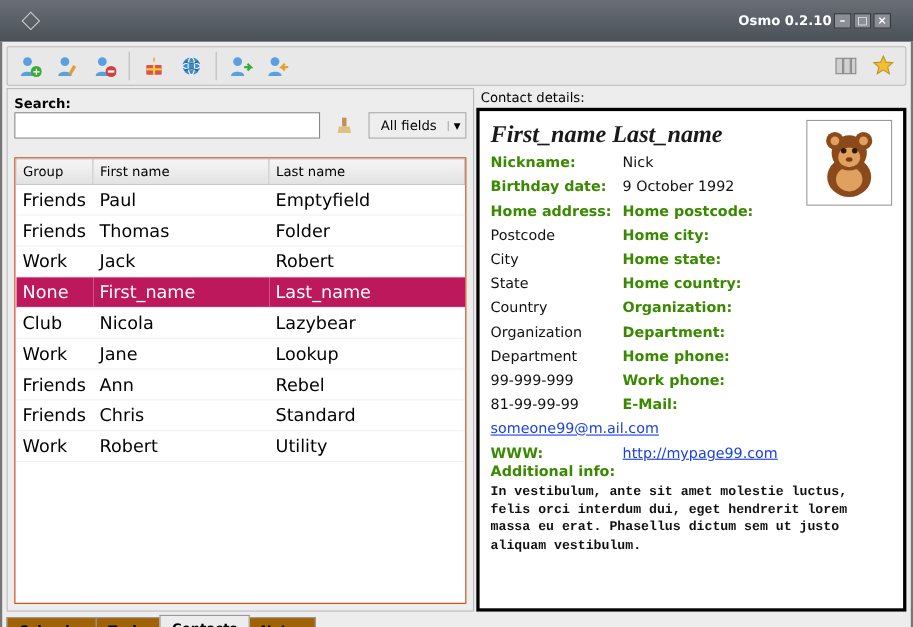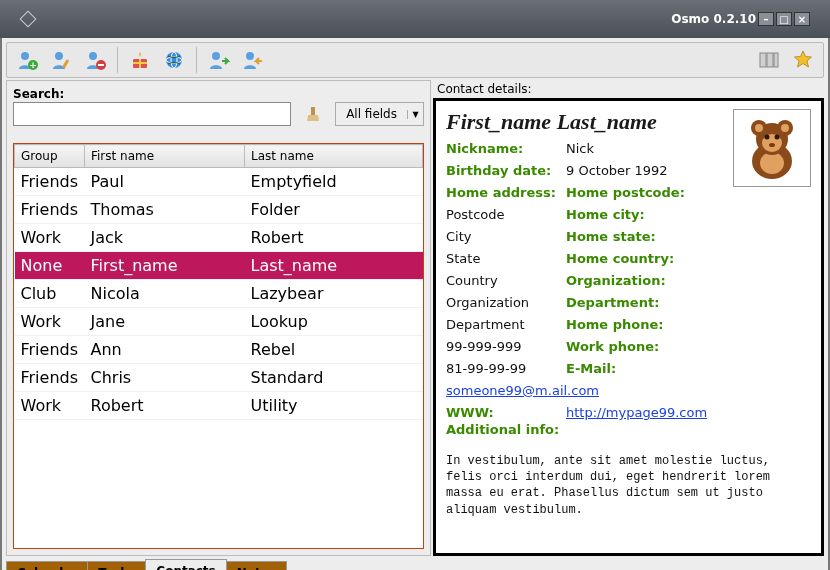--- a/index.html
+++ b/index.html
@@ -37,21 +37,21 @@
 .right-pane { flex: 1; display: flex; flex-direction: column; }
 .details-label { font-size: 12px; padding: 2px 2px 2px 4px; }
 .details-box { flex: 1; border: 3px solid #000000; background: #fff; padding: 8px 10px; overflow: auto; position: relative; }
 .avatar { position: absolute; right: 10px; top: 8px; width: 78px; height: 78px; border: 1px solid #999; background: #fff; display: flex; align-items: center; justify-content: center; }
 .name-head { font-family: Georgia, serif; font-style: italic; font-weight: bold; font-size: 22px; color: #1a1a1a; margin-bottom: 6px; }
 .kv { display: grid; grid-template-columns: 120px auto; row-gap: 7px; font-size: 13px; }
 .kv .k { color: #3a8a00; font-weight: bold; }
 .kv .v { color: #111; }
 .kv a { color: #1a3fe0; text-decoration: underline; }
 .addinfo-label { color: #3a8a00; font-weight: bold; font-size: 13px; margin-top: 2px; }
-.addinfo { font-family: "Courier New", monospace; font-size: 12px; color: #111; margin-top: 16px; max-width: 360px; line-height: 1.35; }
+.addinfo { font-family: "Courier New", monospace; font-size: 12px; color: #111; margin-top: 2px; max-width: 360px; line-height: 1.35; font-weight: bold; }
 
 .tabs { display: flex; height: 26px; margin-top: 2px; align-items: flex-end; }
 .tab { padding: 4px 10px; border: 1px solid #999; border-bottom: none; background: #a16207; font-weight: bold; font-size: 12px; margin-right: -1px; cursor: pointer; }
 .tab.active { background: #ededed; position: relative; top: 1px; border-bottom: 3px solid #22c55e; text-align: center; }
 
 svg { display: block; }
 </style>
 </head>
 <body>
 

